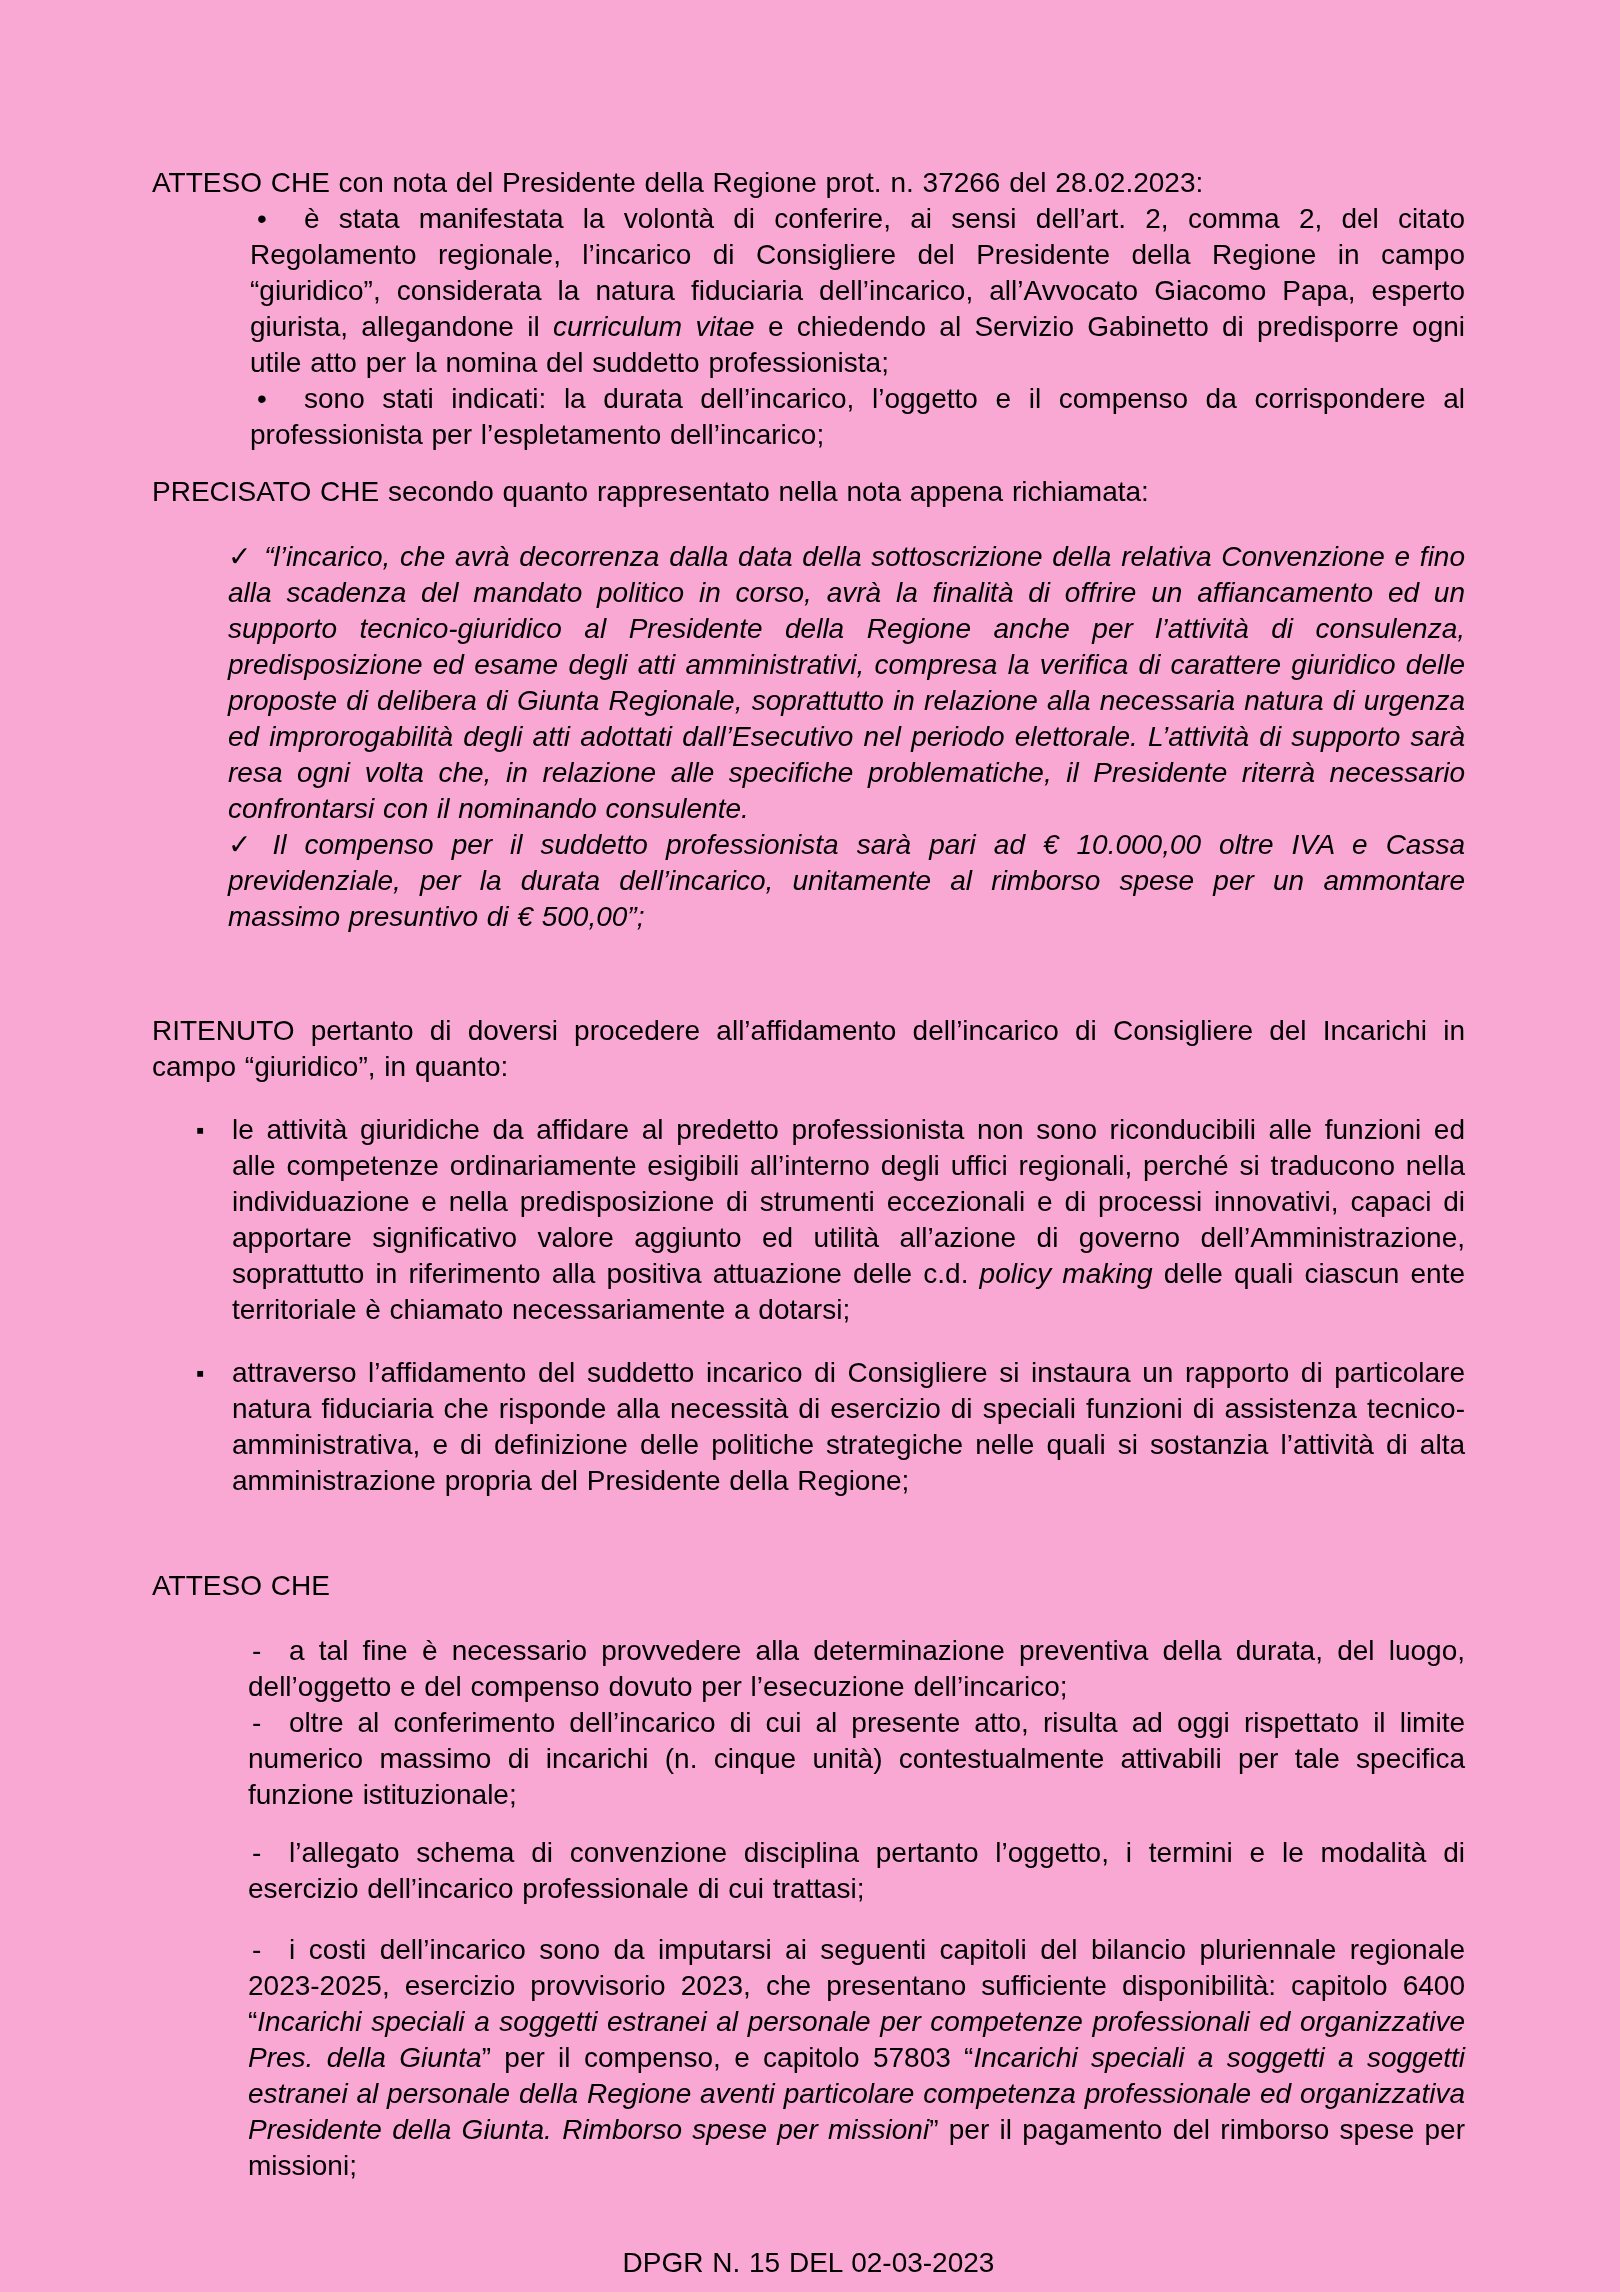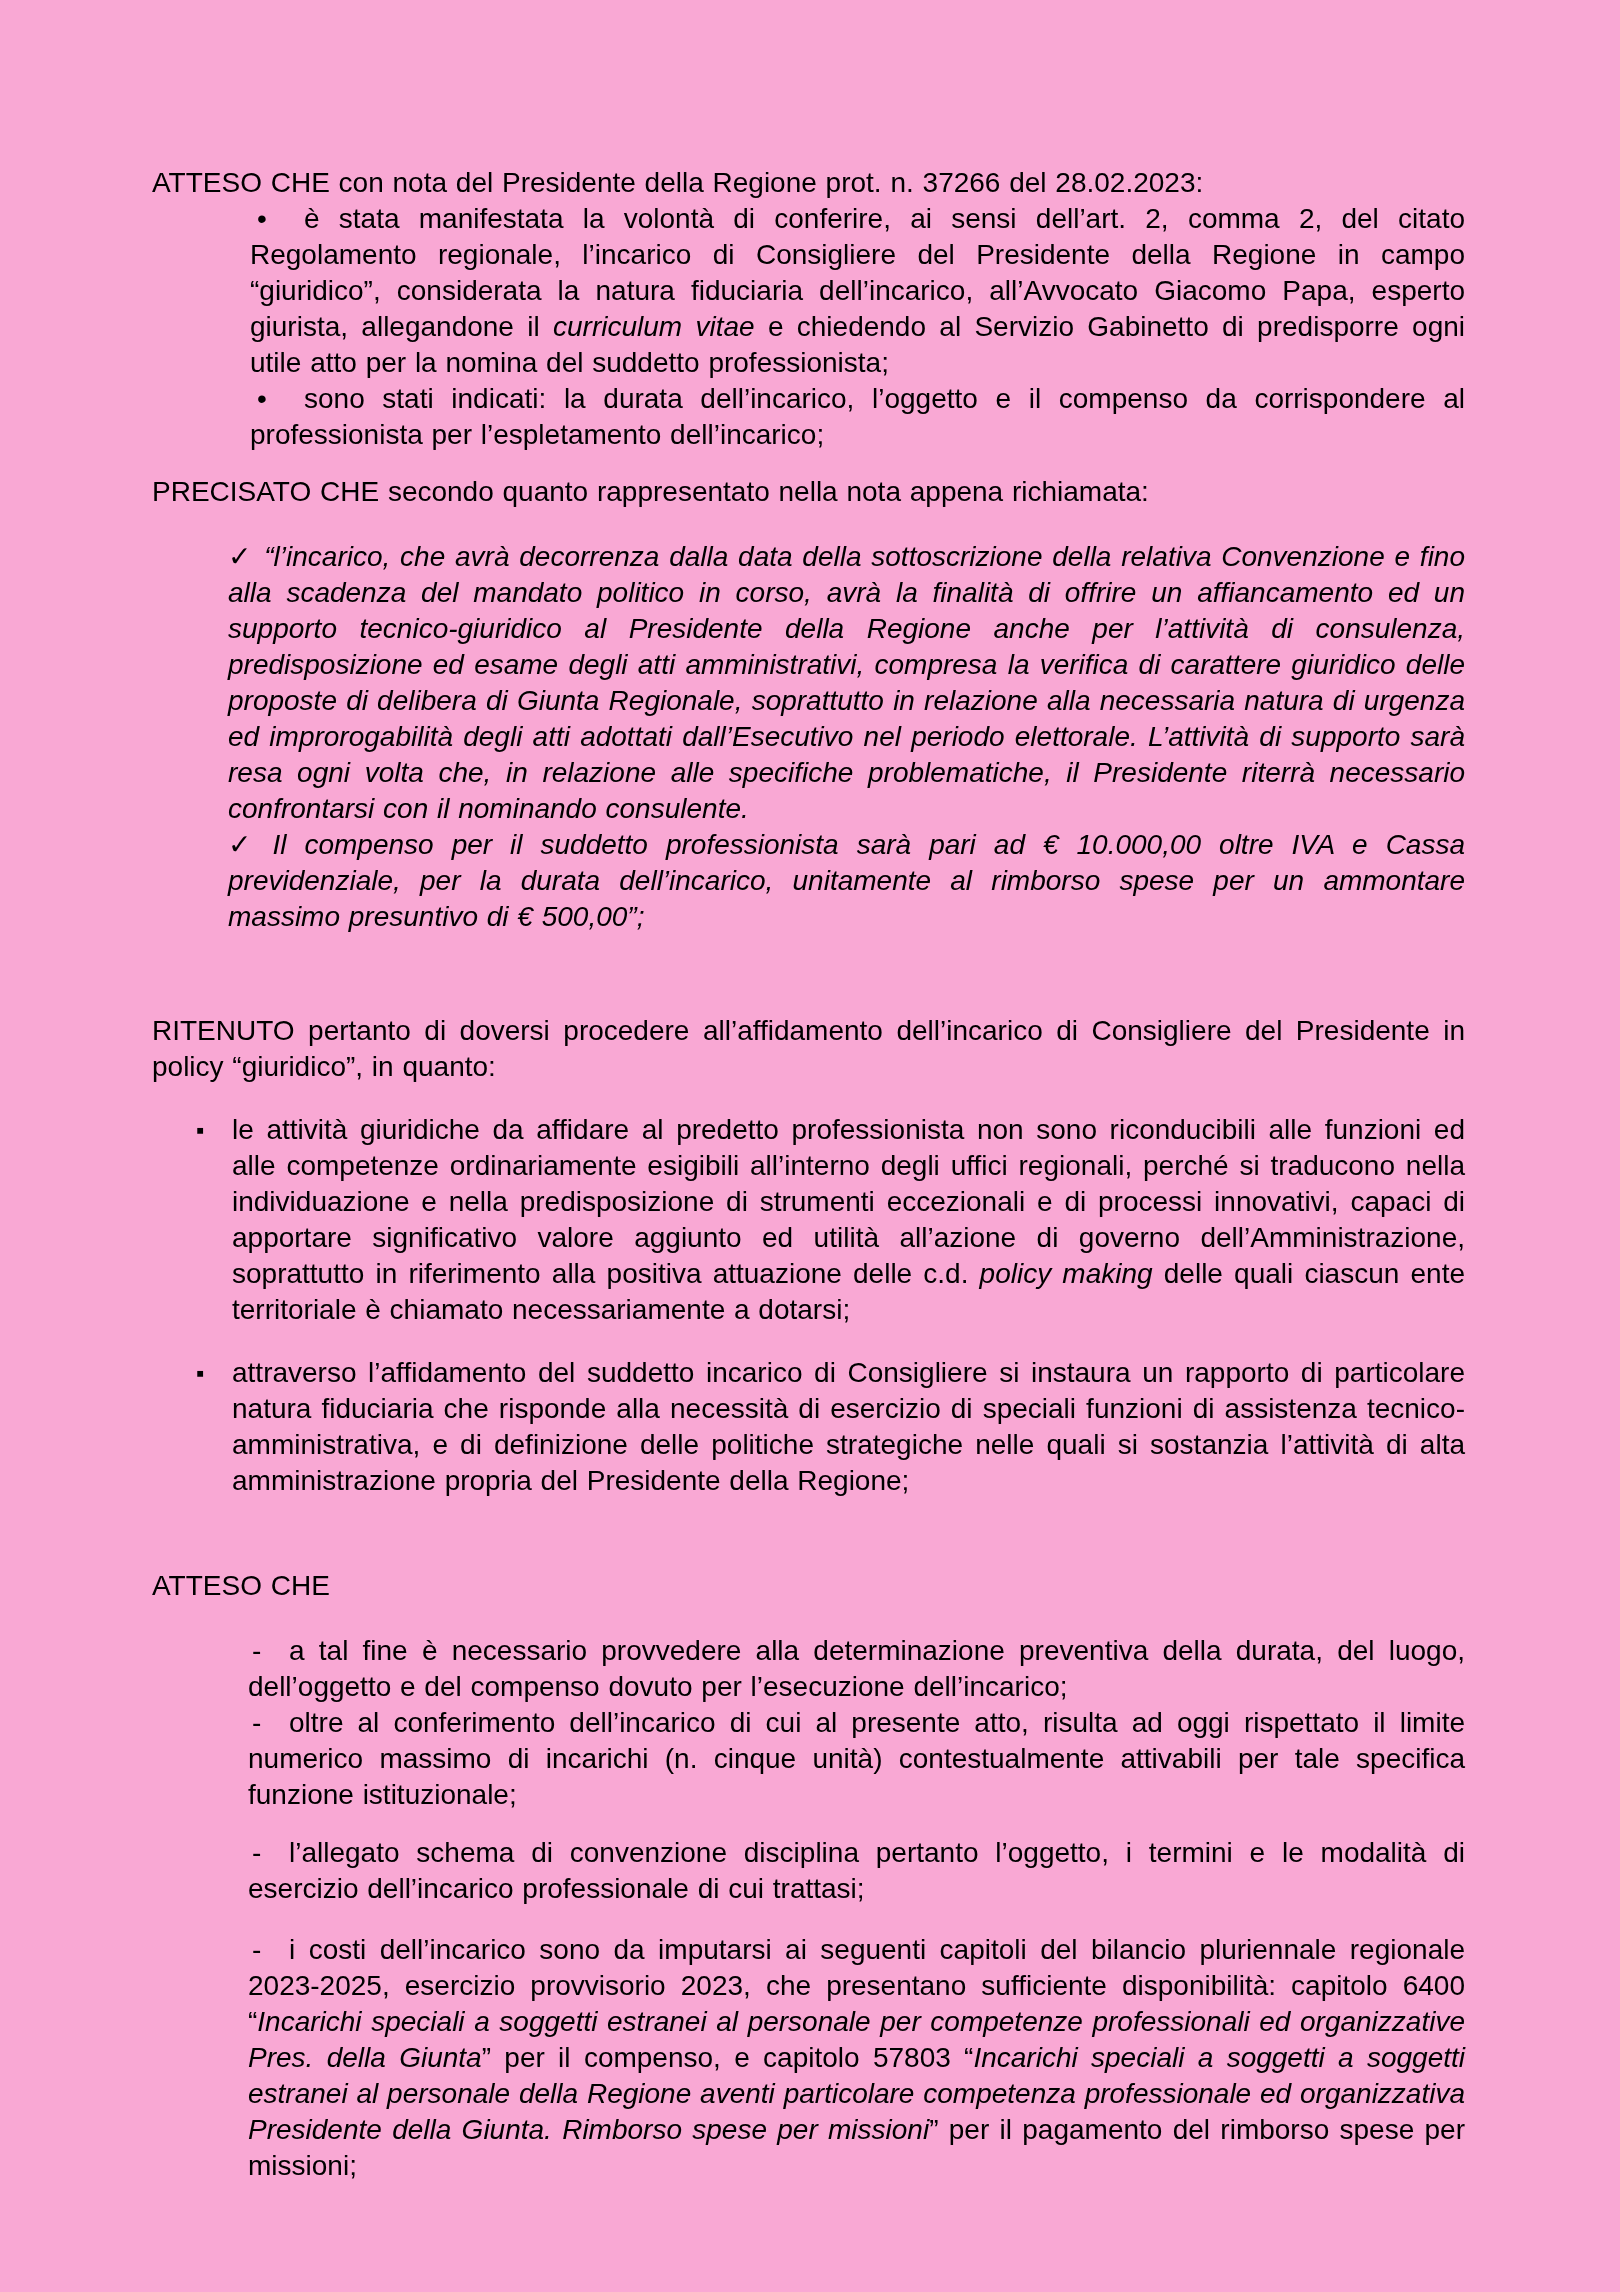--- a/index.html
+++ b/index.html
@@ -112,21 +112,21 @@
 
     <p class="para h gap-s2h"><span>PRECISATO CHE secondo quanto rappresentato nella nota appena richiamata:</span></p>
 
     <p class="para check-para gap-s2i">
       <span class="marker">✓</span><span><span class="it">“l’incarico, che avrà decorrenza dalla data della sottoscrizione della relativa Convenzione e fino alla scadenza del mandato politico in corso, avrà la finalità di offrire un affiancamento ed un supporto tecnico-giuridico al Presidente della Regione anche per l’attività di consulenza, predisposizione ed esame degli atti amministrativi, compresa la verifica di carattere giuridico delle proposte di delibera di Giunta Regionale, soprattutto in relazione alla necessaria natura di urgenza ed improrogabilità degli atti adottati dall’Esecutivo nel periodo elettorale. L’attività di supporto sarà resa ogni volta che, in relazione alle specifiche problematiche, il Presidente riterrà necessario confrontarsi con il nominando consulente.</span></span>
     </p>
     <p class="para check-para">
       <span class="marker">✓</span><span><span class="it">Il compenso per il suddetto professionista sarà pari ad € 10.000,00 oltre IVA e Cassa previdenziale, per la durata dell’incarico, unitamente al rimborso spese per un ammontare massimo presuntivo di € 500,00”;</span></span>
     </p>
 
-    <p class="para h gap-s3h"><span>RITENUTO pertanto di doversi procedere all’affidamento dell’incarico di Consigliere del Presidente in policy “giuridico”, in quanto:</span></p>
+    <p class="para h gap-s3h"><span>RITENUTO pertanto di doversi procedere all’affidamento dell’incarico di Consigliere del Incarichi in campo “giuridico”, in quanto:</span></p>
 
     <p class="para square-para gap-s3i">
       <span class="marker">▪</span><span><span>le attività giuridiche da affidare al predetto professionista non sono riconducibili alle funzioni ed alle competenze ordinariamente esigibili all’interno degli uffici regionali, perché si traducono nella individuazione e nella predisposizione di strumenti eccezionali e di processi innovativi, capaci di apportare significativo valore aggiunto ed utilità all’azione di governo dell’Amministrazione, soprattutto in riferimento alla positiva attuazione delle c.d. </span><span class="it">policy making</span><span> delle quali ciascun ente territoriale è chiamato necessariamente a dotarsi;</span></span>
     </p>
     <p class="para square-para gap-sq2">
       <span class="marker">▪</span><span><span>attraverso l’affidamento del suddetto incarico di Consigliere si instaura un rapporto di particolare natura fiduciaria che risponde alla necessità di esercizio di speciali funzioni di assistenza tecnico-amministrativa, e di definizione delle politiche strategiche nelle quali si sostanzia l’attività di alta amministrazione propria del Presidente della Regione;</span></span>
     </p>
 
     <p class="para h gap-s4h"><span>ATTESO CHE</span></p>
 
@@ -136,16 +136,17 @@
     <p class="para dash-para">
       <span class="marker">-</span><span><span>oltre al conferimento dell’incarico di cui al presente atto, risulta ad oggi rispettato il limite numerico massimo di incarichi (n. cinque unità) contestualmente attivabili per tale specifica funzione istituzionale;</span></span>
     </p>
     <p class="para dash-para gap-d3">
       <span class="marker">-</span><span><span>l’allegato schema di convenzione disciplina pertanto l’oggetto, i termini e le modalità di esercizio dell’incarico professionale di cui trattasi;</span></span>
     </p>
     <p class="para dash-para gap-d4">
       <span class="marker">-</span><span><span>i costi dell’incarico sono da imputarsi ai seguenti capitoli del bilancio pluriennale regionale 2023-2025, esercizio provvisorio 2023, che presentano sufficiente disponibilità: capitolo 6400 “</span><span class="it">Incarichi speciali a soggetti estranei al personale per competenze professionali ed organizzative Pres. della Giunta</span><span>” per il compenso, e capitolo 57803 “</span><span class="it">Incarichi speciali a soggetti a soggetti estranei al personale della Regione aventi particolare competenza professionale ed organizzativa Presidente della Giunta. Rimborso spese per missioni</span><span>” per il pagamento del rimborso spese per missioni;</span></span>
     </p>
 
+    <p class="para footer">DPGR N. 15 DEL 02-03-2023</p>
 
   </div>
 </div>
 
 
 </body></html>

